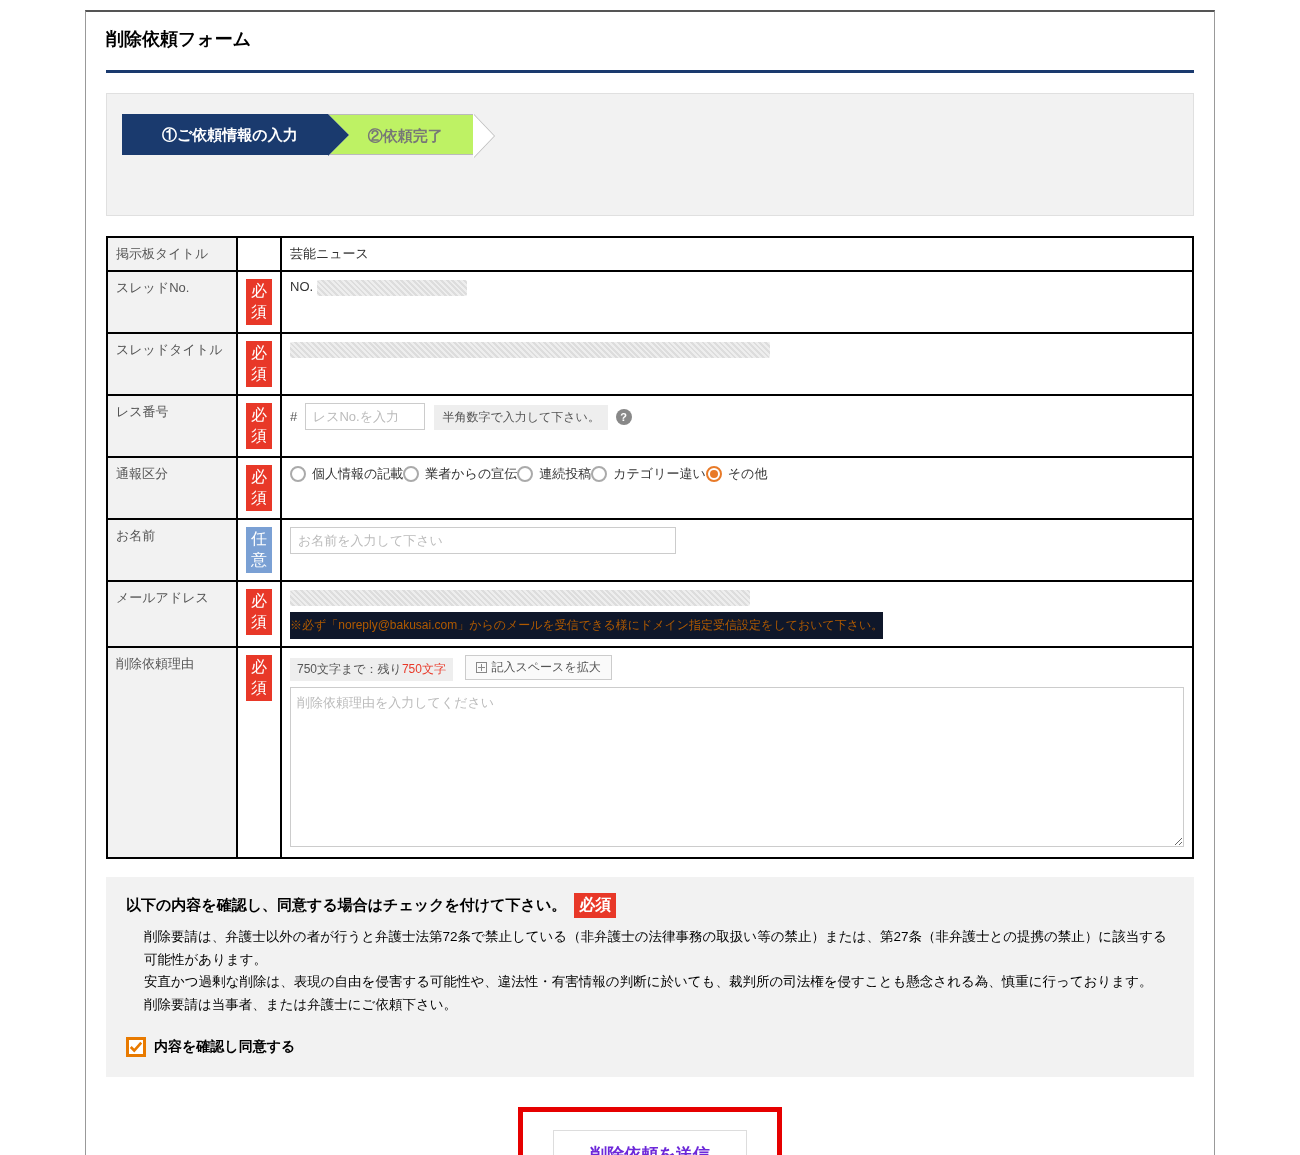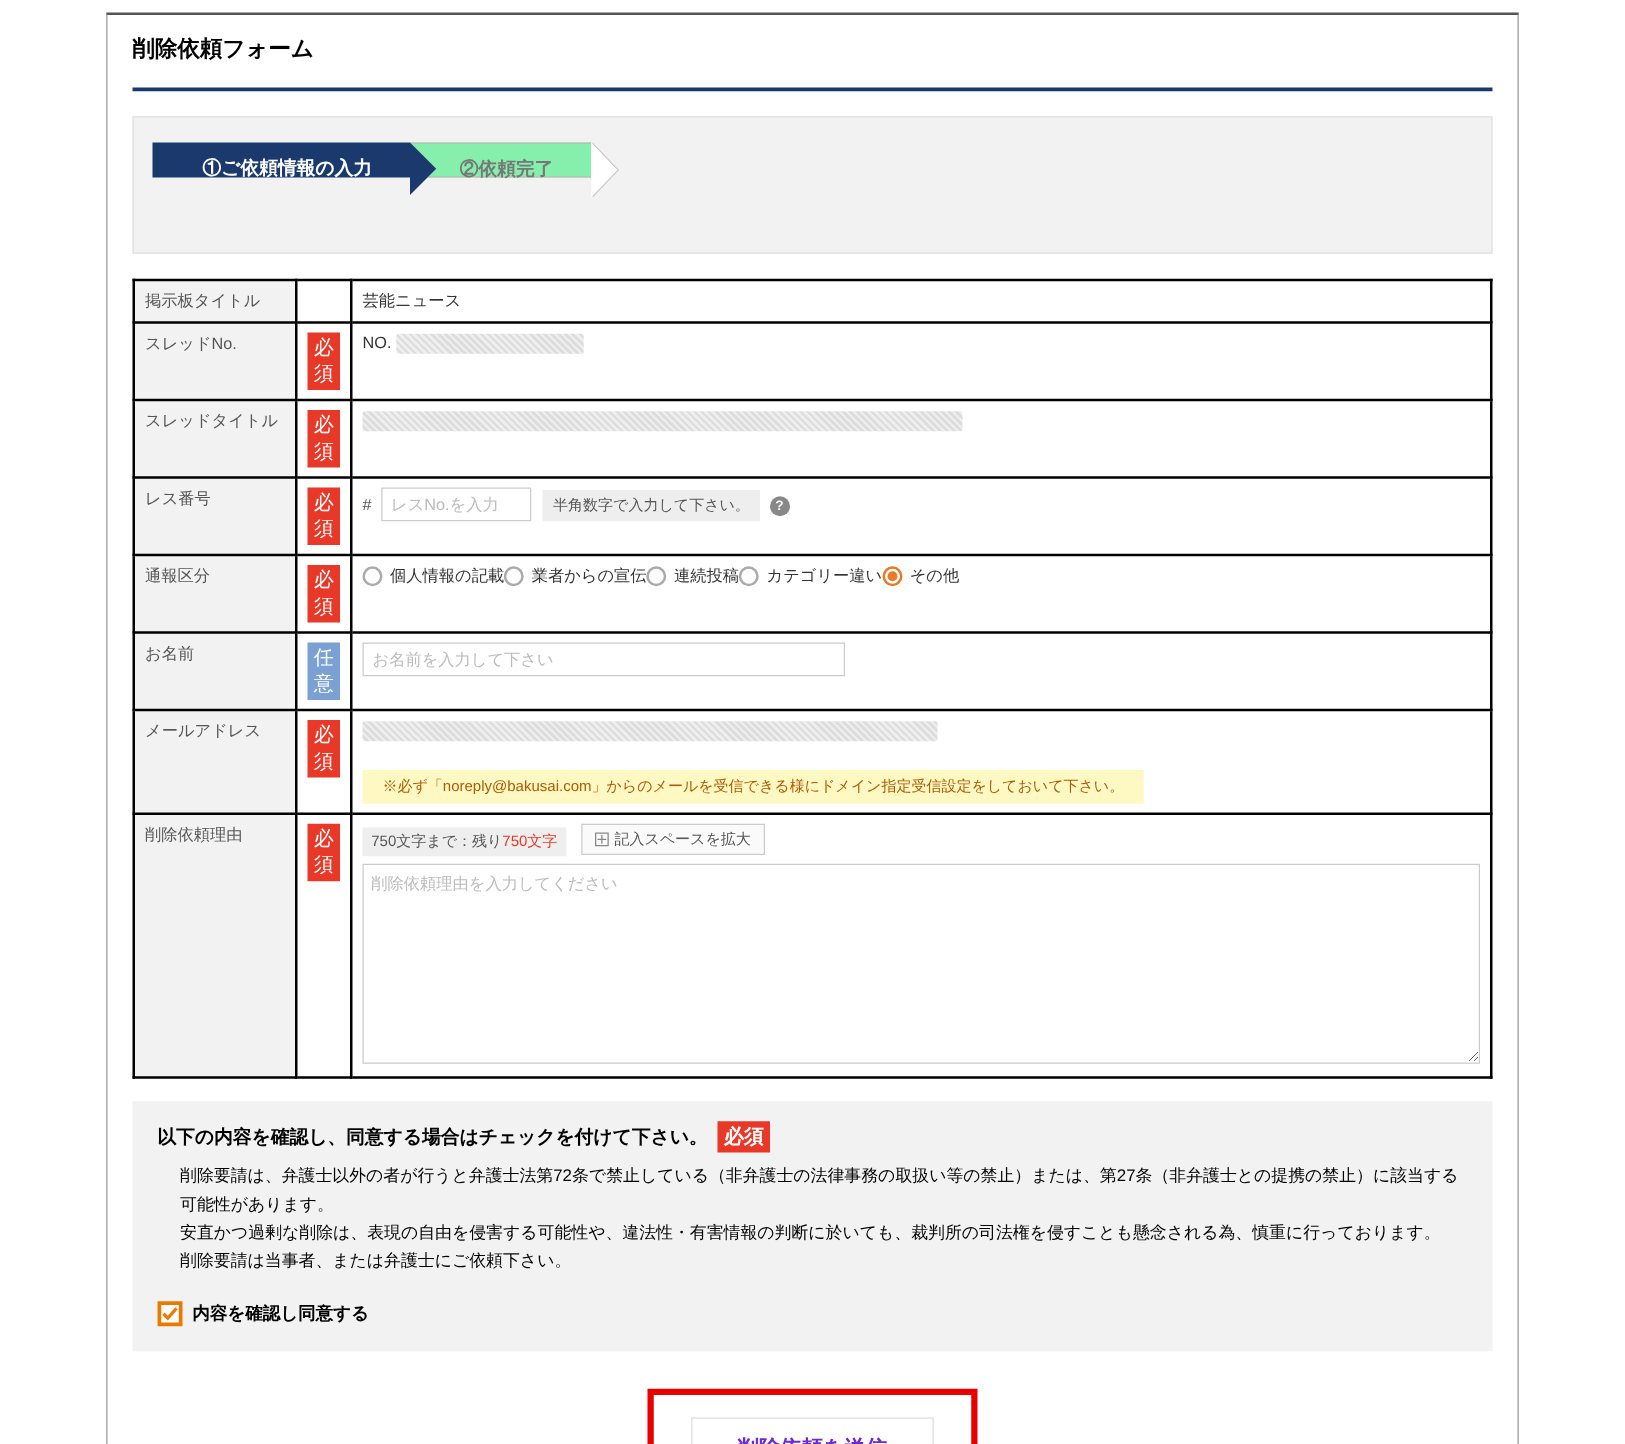--- a/index.html
+++ b/index.html
@@ -1,24 +1,24 @@
 <!DOCTYPE html>
 <html><head>
 <meta charset="utf-8">
 <style>
 * { box-sizing: border-box; margin: 0; padding: 0; }
 body { font-family: "Hiragino Kaku Gothic Pro", "Meiryo", sans-serif; background: #fff; padding: 10px; }
 .outer { width: 1130px; margin: 0 auto; border: 1px solid #999; border-top: 2px solid #555; padding: 15px 20px 30px; }
 .title { font-size: 18px; font-weight: bold; padding-bottom: 19px; border-bottom: 3px solid #1a3a6e; margin-bottom: 20px; }
 .steps-wrap { background: #f2f2f2; border: 1px solid #e0e0e0; padding: 20px 15px 60px; margin-bottom: 20px; }
 .steps { display: flex; }
-.step { position: relative; height: 28px; line-height: 42px; padding: 0 30px 0 40px; font-size: 15px; font-weight: bold; }
+.step { position: relative; height: 41px; line-height: 42px; padding: 0 30px 0 40px; font-size: 15px; font-weight: bold; }
 .step1 { background: #1a3a6e; color: #fff; }
 .step1::after { content: ""; position: absolute; right: -21px; top: 0; border-left: 21px solid #1a3a6e; border-top: 21px solid transparent; border-bottom: 21px solid transparent; z-index: 2; }
-.step2 { background: #86efac; color: #777; border-top: 1px solid #bbb; border-bottom: 1px solid #bbb; }
+.step2 { background: #bef264; color: #777; border-top: 1px solid #bbb; border-bottom: 1px solid #bbb; }
 .step2::before { content: ""; position: absolute; left: 0; top: -1px; border-left: 21px solid #f2f2f2; border-top: 21px solid transparent; border-bottom: 21px solid transparent; }
 .step2::after { content: ""; position: absolute; right: -21px; top: -1px; width: 0; height: 0; border-left: 21px solid #fff; border-top: 22px solid transparent; border-bottom: 22px solid transparent; filter: drop-shadow(1px 0 0 #bbb); }
 
 table.form { width: 100%; border-collapse: collapse; margin-bottom: 18px; }
 table.form td { border: 2px solid #000000; padding: 7px 8px; font-size: 13px; vertical-align: top; }
 td.label { width: 130px; background: #f2f2f2; color: #555; }
 td.badge-cell { width: 44px; text-align: center; padding: 6px 4px; }
 .badge { display: inline-block; color: #fff; font-size: 16px; padding: 2px 5px; }
 .req { background: #e83828; }
 .opt { background: #7aa0d4; }
@@ -28,21 +28,21 @@
 input[type=text]::placeholder { color: #bbb; }
 .res-input { width: 120px; }
 .hint { background: #eee; padding: 4px 8px; font-size: 12px; color: #555; margin-left: 6px; display: inline-block; }
 .qicon { display: inline-block; width: 16px; height: 16px; background: #888; color: #fff; border-radius: 50%; text-align: center; line-height: 16px; font-size: 11px; margin-left: 4px; font-weight: bold; }
 .radios { display: flex; align-items: center; }
 .radio-item { display: flex; align-items: center; gap: 6px; cursor: pointer; }
 .rcircle { width: 16px; height: 16px; border: 2px solid #aaa; border-radius: 50%; display: inline-flex; align-items: center; justify-content: center; }
 .rcircle.sel { border-color: #e87a28; }
 .rcircle.sel::after { content: ""; width: 8px; height: 8px; background: #e87a28; border-radius: 50%; }
 .name-input { width: 386px; }
-.email-note { background: #fef9c3; color: #b05a00; font-size: 12px; padding: 5px 16px; margin-top: 23px; display: inline-block; }
+.email-note { background: #0f172a; color: #b05a00; font-size: 12px; padding: 5px 0; margin-top: 6px; display: inline-block; }
 .charcount { background: #eee; padding: 3px 7px; font-size: 12px; color: #555; display: inline-block; }
 .charcount .remain { color: #e83828; }
 .expand-btn { border: 1px solid #ccc; background: #fafafa; padding: 3px 10px; font-size: 12px; color: #555; margin-left: 8px; cursor: pointer; display: inline-flex; align-items: center; gap: 5px; }
 .plus-icon { display: inline-block; width: 11px; height: 11px; border: 1px solid #888; position: relative; }
 .plus-icon::before, .plus-icon::after { content: ""; position: absolute; background: #888; }
 .plus-icon::before { left: 4px; top: 1px; width: 1px; height: 7px; }
 .plus-icon::after { top: 4px; left: 1px; height: 1px; width: 7px; }
 textarea { width: 100%; height: 160px; border: 1px solid #ccc; padding: 6px; font-size: 13px; margin-top: 6px; resize: both; font-family: inherit; }
 textarea::placeholder { color: #bbb; }
 .redacted { display:inline-block; height:16px; background: repeating-linear-gradient(45deg,#eee,#eee 2px,#ddd 2px,#ddd 4px); vertical-align:middle; border-radius:2px; }

